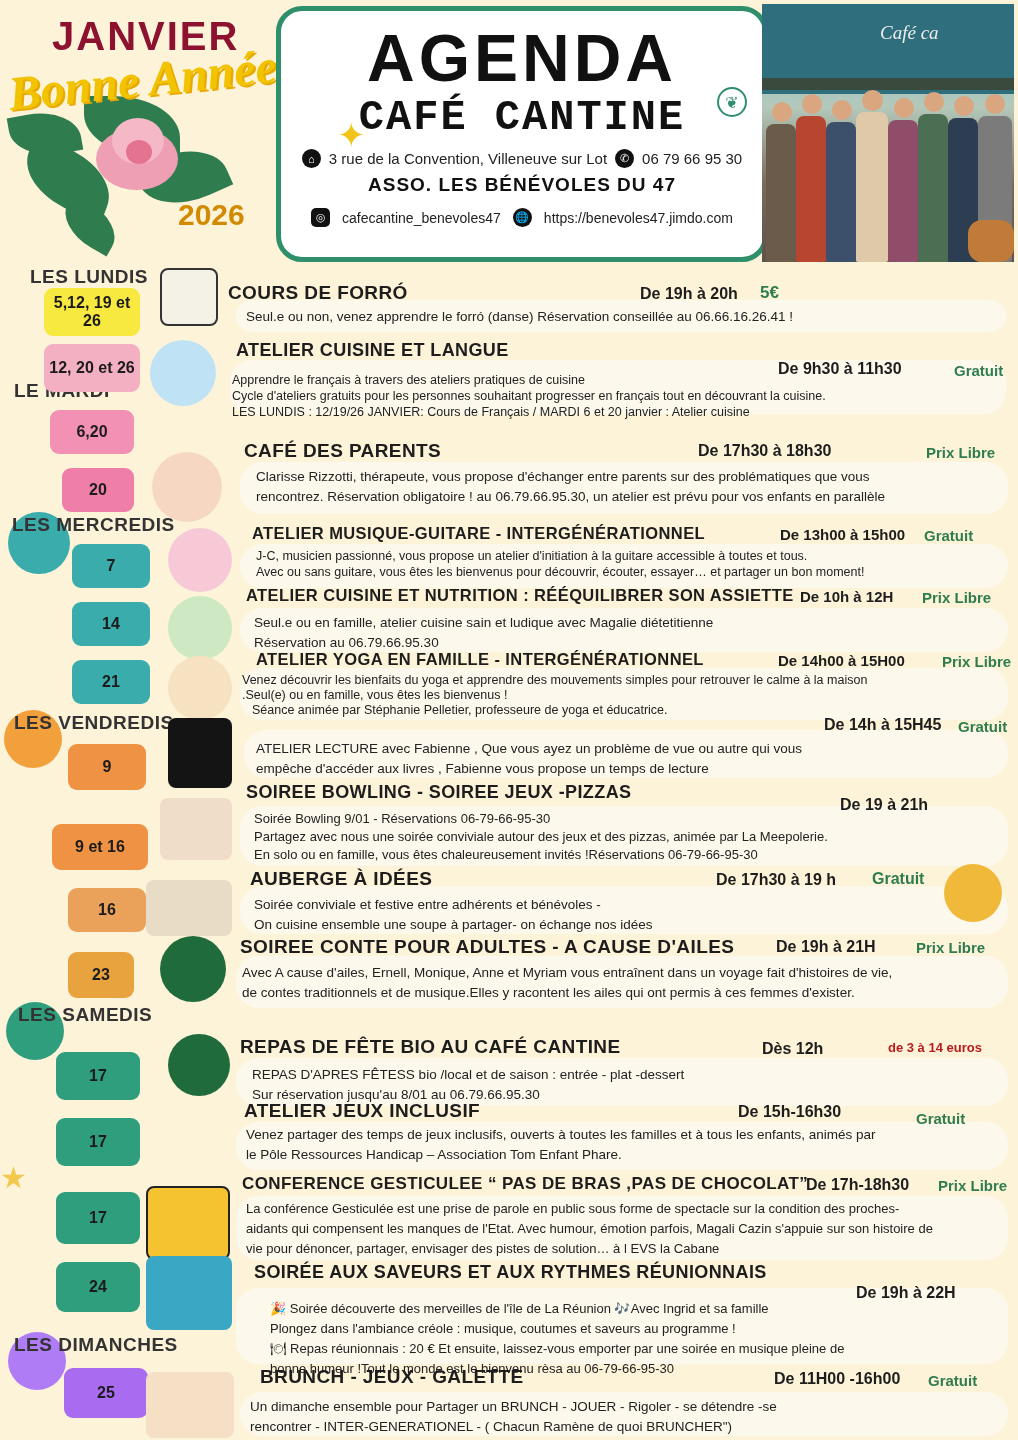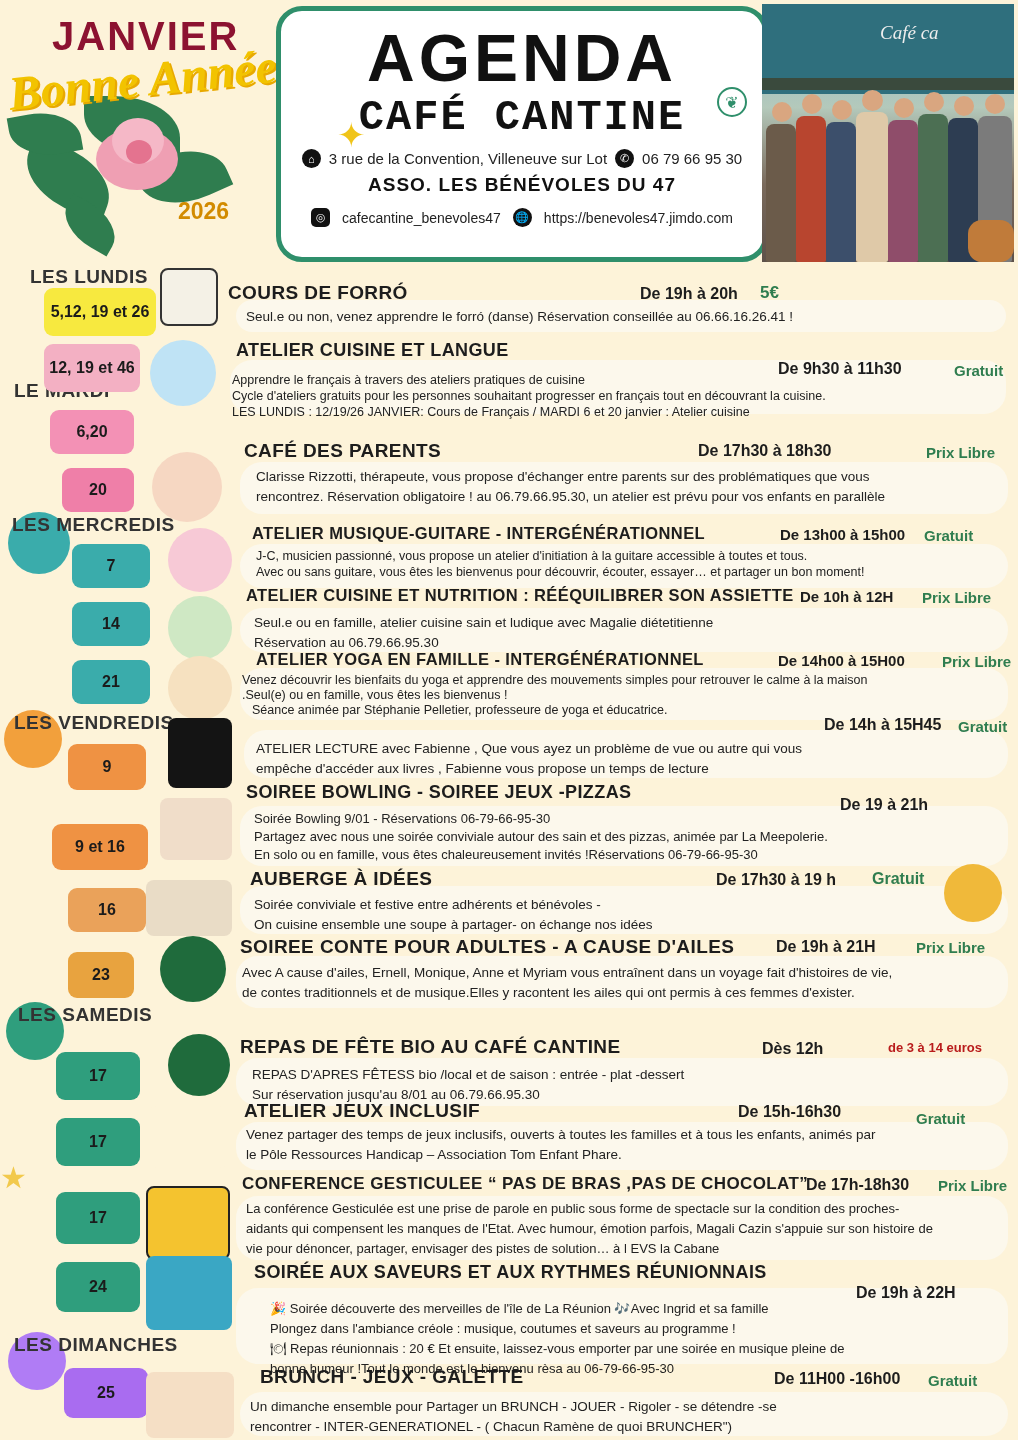--- a/index.html
+++ b/index.html
@@ -24,21 +24,21 @@
     position:absolute; left:8px; top:52px;
     font-family:"Liberation Serif", serif;
     font-style:italic; font-weight:bold; font-size:48px;
     color:#f2c300;
     text-shadow:2px 2px 0 #e8a900;
     transform:rotate(-6deg);
   }
   #year {
     position:absolute; left:178px; top:198px;
     font-family:"Liberation Sans", sans-serif;
-    font-weight:bold; font-size:23px; color:#d28b00;
+    font-weight:bold; font-size:30px; color:#d28b00;
   }
 
   
   .flower-leaf {
     position:absolute; background:#2f7d4f; border-radius:0 70% 0 70%;
   }
   .petal { position:absolute; background:#f0a0b4; border-radius:50%; }
 
   
   #agenda-card {
@@ -194,22 +194,22 @@
   <div class="circle-deco" style="left:6px;top:740px;width:58px;height:58px;background:#2f9e7d;"></div>
   <div class="circle-deco" style="left:8px;top:1070px;width:58px;height:58px;background:#b07cf5;"></div>
 
   <div class="day-group-label" style="left:30px;top:4px;">LES LUNDIS</div>
   <div class="day-group-label" style="left:14px;top:118px;">LE MARDI</div>
   <div class="day-group-label" style="left:12px;top:252px;">LES MERCREDIS</div>
   <div class="day-group-label" style="left:14px;top:450px;">LES VENDREDIS</div>
   <div class="day-group-label" style="left:18px;top:742px;">LES SAMEDIS</div>
   <div class="day-group-label" style="left:14px;top:1072px;">LES DIMANCHES</div>
 
-  <div class="date-chip" style="left:44px;top:26px;width:112px;height:48px;background:#f7e93f;">5,12, 19 et 26</div>
-  <div class="date-chip" style="left:44px;top:82px;width:96px;height:48px;background:#f3b0c3;">12, 19 et 46</div>
+  <div class="date-chip" style="left:44px;top:26px;width:96px;height:48px;background:#f7e93f;">5,12, 19 et 26</div>
+  <div class="date-chip" style="left:44px;top:82px;width:96px;height:48px;background:#f3b0c3;">12, 20 et 26</div>
   <div class="date-chip" style="left:50px;top:148px;width:84px;height:44px;background:#f391b5;">6,20</div>
   <div class="date-chip" style="left:62px;top:206px;width:72px;height:44px;background:#ef7fa8;">20</div>
   <div class="date-chip" style="left:72px;top:282px;width:78px;height:44px;background:#3aacab;">7</div>
   <div class="date-chip" style="left:72px;top:340px;width:78px;height:44px;background:#3aacab;">14</div>
   <div class="date-chip" style="left:72px;top:398px;width:78px;height:44px;background:#3aacab;">21</div>
   <div class="date-chip" style="left:68px;top:482px;width:78px;height:46px;background:#ef9243;">9</div>
   <div class="date-chip" style="left:52px;top:562px;width:96px;height:46px;background:#ef9243;">9 et 16</div>
   <div class="date-chip" style="left:68px;top:626px;width:78px;height:44px;background:#eaa25a;">16</div>
   <div class="date-chip" style="left:68px;top:690px;width:66px;height:46px;background:#e8a33f;">23</div>
   <div class="date-chip" style="left:56px;top:790px;width:84px;height:48px;background:#2f9e7d;">17</div>
@@ -290,21 +290,21 @@
   <span class="ev-desc" style="position:absolute;left:28px;top:24px;font-size:13.5px;">ATELIER LECTURE avec Fabienne , Que vous ayez un problème de vue ou autre qui vous</span>
   <span class="ev-desc" style="position:absolute;left:28px;top:44px;font-size:13.5px;"> empêche d'accéder aux livres , Fabienne vous propose un temps de lecture</span>
 </div>
 
 <div class="pill" style="left:240px;top:806px;width:768px;height:60px;"></div>
 <div class="thumb" style="left:160px;top:798px;width:72px;height:62px;background:#f0ddc9;"></div>
 <div class="event" style="left:228px;top:782px;width:790px;">
   <span class="ev-title" style="position:absolute;left:18px;top:0;font-size:18px;">SOIREE BOWLING  - SOIREE JEUX -PIZZAS</span>
   <span class="ev-time" style="position:absolute;left:612px;top:14px;font-size:16px;">De 19 à 21h</span>
   <span class="ev-desc" style="position:absolute;left:26px;top:28px;font-size:13px;">Soirée Bowling 9/01 - Réservations 06-79-66-95-30</span>
-  <span class="ev-desc" style="position:absolute;left:26px;top:46px;font-size:13px;">Partagez avec nous une soirée conviviale autour des sain et des pizzas, animée par La Meepolerie.</span>
+  <span class="ev-desc" style="position:absolute;left:26px;top:46px;font-size:13px;">Partagez avec nous une soirée conviviale autour des jeux et des pizzas, animée par La Meepolerie.</span>
   <span class="ev-desc" style="position:absolute;left:26px;top:64px;font-size:13px;">En solo ou en famille, vous êtes chaleureusement invités !Réservations 06-79-66-95-30</span>
 </div>
 
 <div class="pill" style="left:240px;top:886px;width:768px;height:48px;"></div>
 <div class="thumb" style="left:146px;top:880px;width:86px;height:56px;background:#e9dcc6;"></div>
 <div class="thumb thumb-circ" style="left:944px;top:864px;width:58px;height:58px;background:#f0b93a;"></div>
 <div class="event" style="left:228px;top:868px;width:790px;">
   <span class="ev-title" style="position:absolute;left:22px;top:0;font-size:19px;">AUBERGE À IDÉES</span>
   <span class="ev-time" style="position:absolute;left:488px;top:3px;font-size:16px;">De 17h30 à 19 h</span>
   <span class="ev-price" style="position:absolute;left:644px;top:2px;font-size:16px;color:#2f7d4f;">Gratuit</span>

